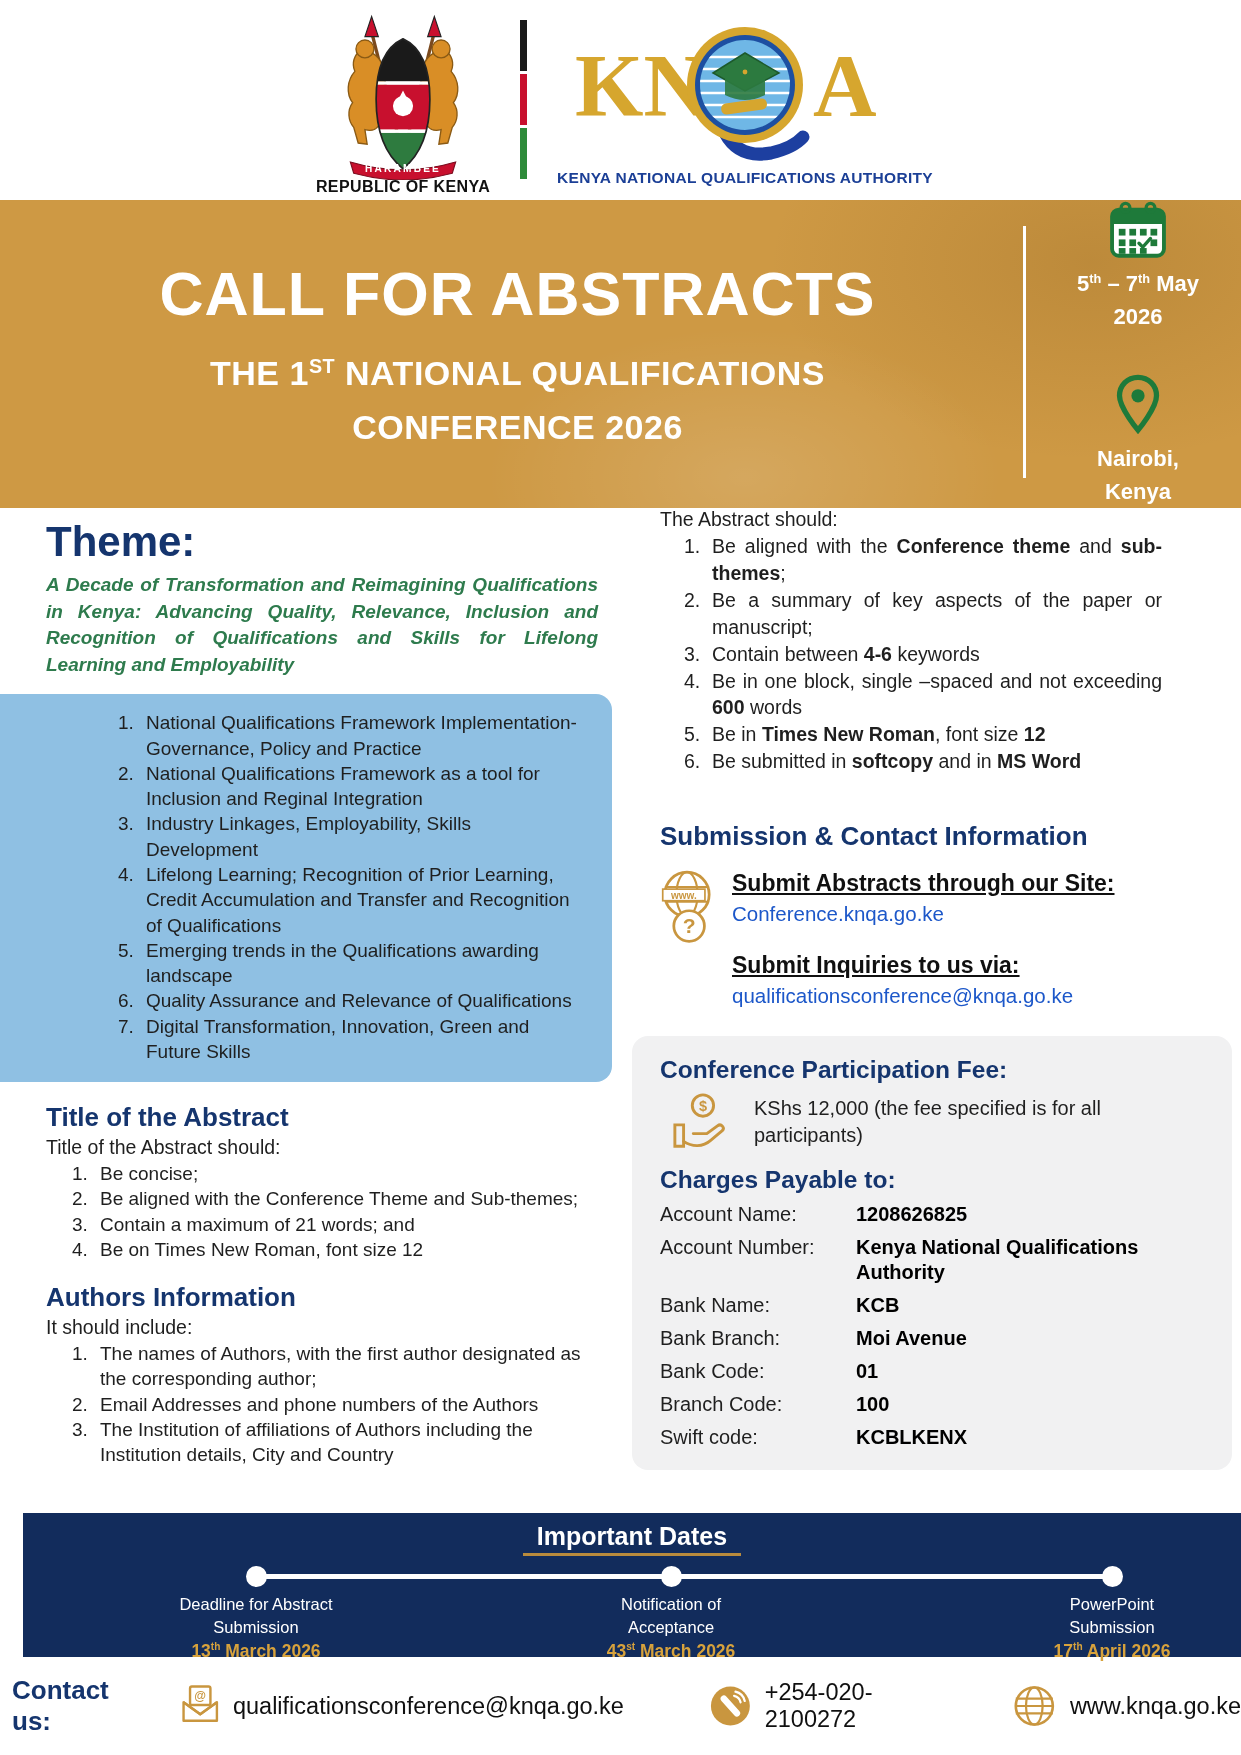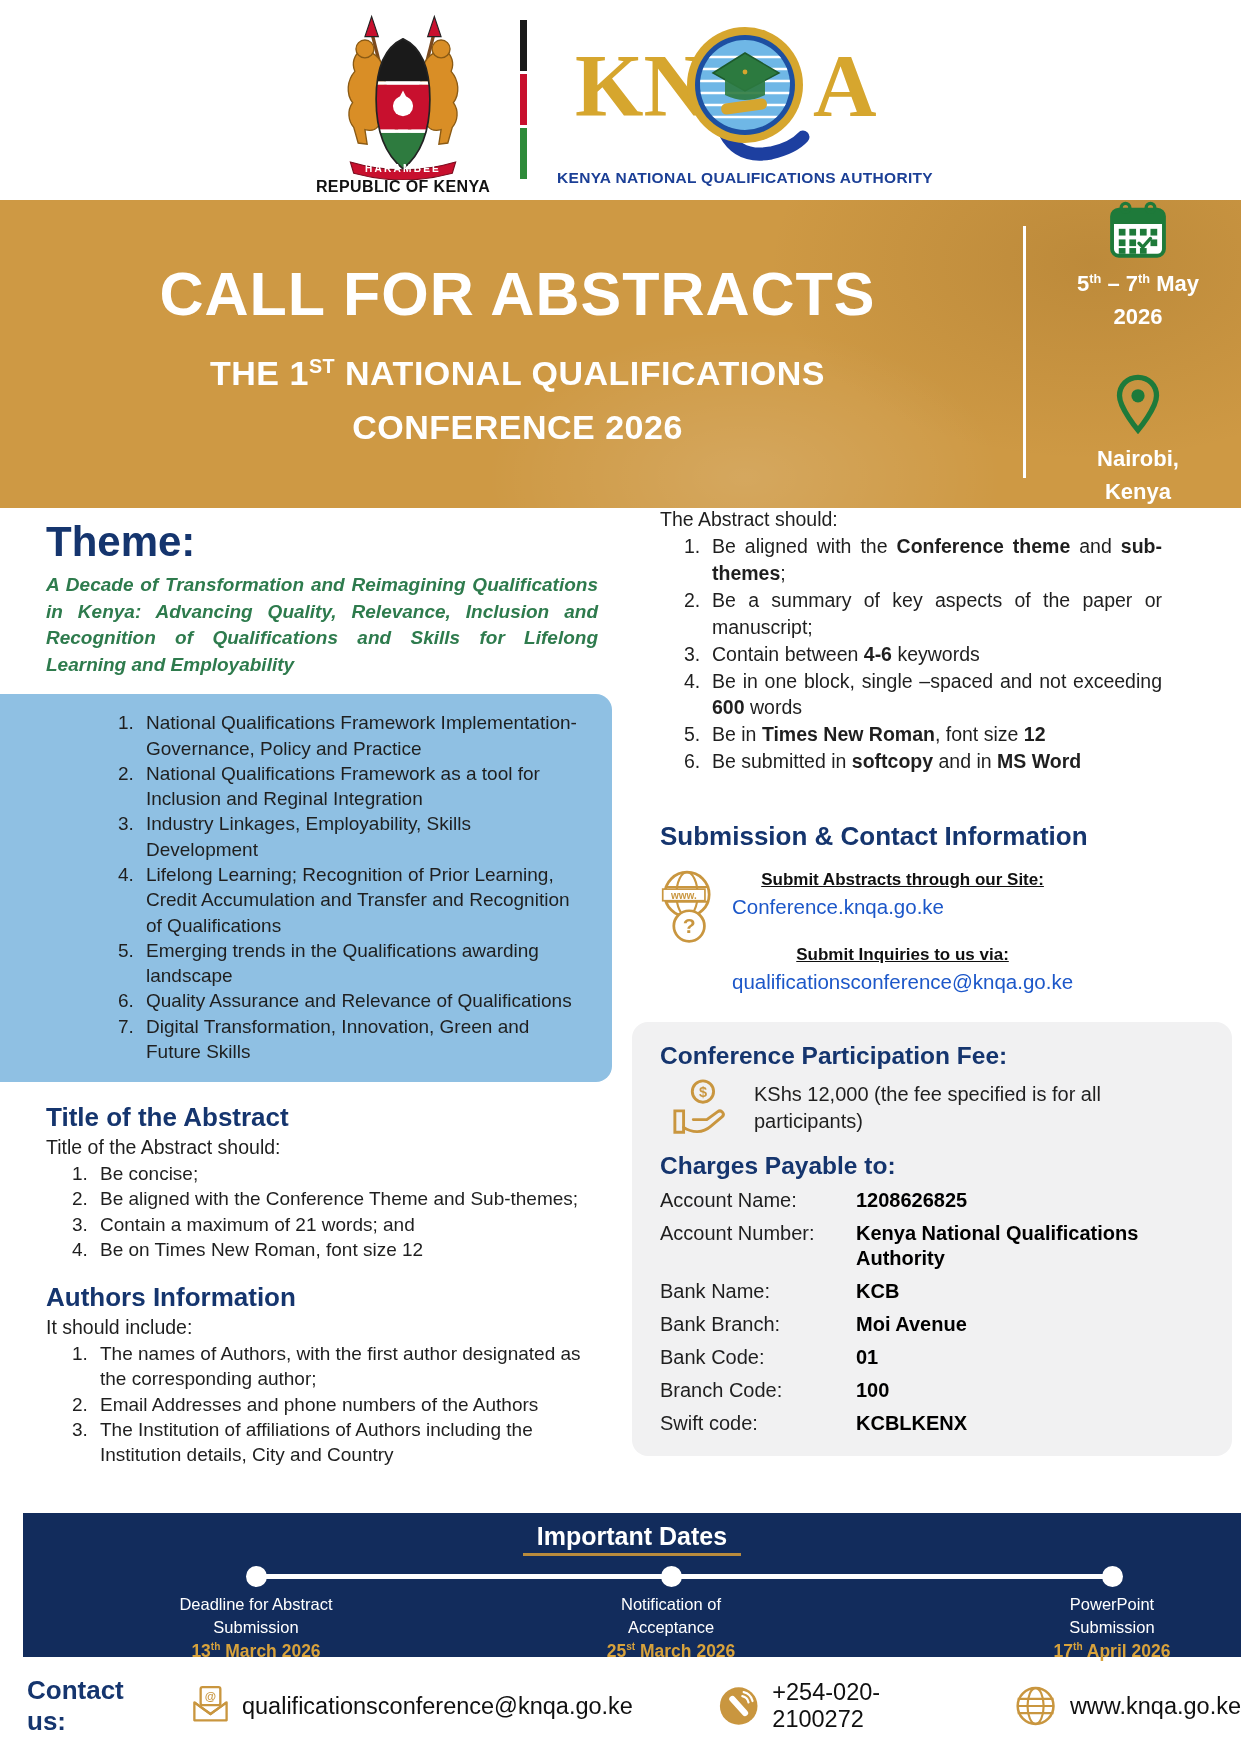--- a/index.html
+++ b/index.html
@@ -63,21 +63,21 @@
   .col-left ol.num{margin:2px 10px 0 72px;font-size:19px;line-height:1.33;color:var(--c-body);}
 
   .col-right .h-sec{margin:46px 0 3px 28px;}
   .col-right .intro{margin-left:28px;}
   .col-right ol.num{margin:2px 0 0 52px;width:478px;font-size:19.5px;line-height:1.38;
     color:var(--c-body);text-align:justify;}
   .seg-b{font-weight:800;}
 
   .submit-block{display:flex;margin:16px 0 0 26px;gap:16px;align-items:flex-start;}
   .submit-texts{padding-top:2px;}
-  .submit-label{font-size:17px;font-weight:800;color:#101010;text-decoration:underline;text-align:center;}
+  .submit-label{font-size:23px;font-weight:800;color:#101010;text-decoration:underline;}
   .submit-link{display:inline-block;font-size:20.5px;color:var(--c-link);
     margin-top:5px;cursor:pointer;}
   .submit-gap{height:26px;}
 
   .fee-box{margin-top:28px;width:600px;background:#F1F1F2;border-radius:16px;padding:18px 24px 20px 24px;}
   .fee-heading{font-size:24.5px;font-weight:800;color:var(--c-navy);margin:2px 0 8px 4px;}
   .fee-row{display:flex;align-items:center;gap:22px;margin:8px 0 14px 14px;}
   .fee-text{font-size:20px;color:var(--c-body);line-height:1.35;max-width:400px;}
   .charges-table{margin:8px 0 0 4px;display:grid;grid-template-columns:196px 1fr;
     row-gap:8px;font-size:20px;color:var(--c-body);line-height:1.25;}
@@ -87,21 +87,21 @@
   .dates-band{position:relative;height:144px;background:var(--c-band);color:#fff;margin-left:23px;}
   .dates-title-wrap{position:absolute;top:9px;left:0;right:0;text-align:center;}
   .dates-title{display:inline-block;font-size:25px;font-weight:800;
     border-bottom:3px solid #B98B3D;padding:0 14px 2px 14px;}
   .tl-line{position:absolute;top:61px;left:233px;width:857px;height:5px;background:#fff;border-radius:3px;}
   .tl-dot{position:absolute;top:53px;width:21px;height:21px;border-radius:50%;background:#fff;}
   .milestone{position:absolute;top:80px;width:300px;text-align:center;font-size:16.5px;line-height:1.4;}
   .m-date{color:var(--c-goldtext);font-weight:800;font-size:17.5px;}
 
   
-  .contact-strip{height:98px;display:flex;align-items:center;padding-left:12px;background:#fff;margin-left:15px;}
+  .contact-strip{height:98px;display:flex;align-items:center;padding-left:12px;background:#fff;}
   .contact-label{font-size:26px;font-weight:800;color:var(--c-navy);}
   .contact-text{font-size:23.5px;color:#101010;}
   .ml10{margin-left:10px;} .ml14{margin-left:14px;} .ml34{margin-left:34px;}
   .ml64{margin-left:64px;} .ml86{margin-left:86px;}
 </style>
 </head>
 <body>
 
 <div class="page">
 
@@ -334,21 +334,21 @@
     <div class="tl-dot" style="left:1079px"></div>
 
     <div class="milestone" style="left:83px">
       <div>Deadline for Abstract</div>
       <div>Submission</div>
       <div class="m-date"><span>13</span><sup>th</sup><span> March 2026</span></div>
     </div>
     <div class="milestone" style="left:498px">
       <div>Notification of</div>
       <div>Acceptance</div>
-      <div class="m-date"><span>25</span><sup>st</sup><span> March 2026</span></div>
+      <div class="m-date"><span>43</span><sup>st</sup><span> March 2026</span></div>
     </div>
     <div class="milestone" style="left:939px">
       <div>PowerPoint</div>
       <div>Submission</div>
       <div class="m-date"><span>17</span><sup>th</sup><span> April 2026</span></div>
     </div>
   </section>
 
   <footer class="contact-strip">
     <span class="contact-label">Contact us:</span>

